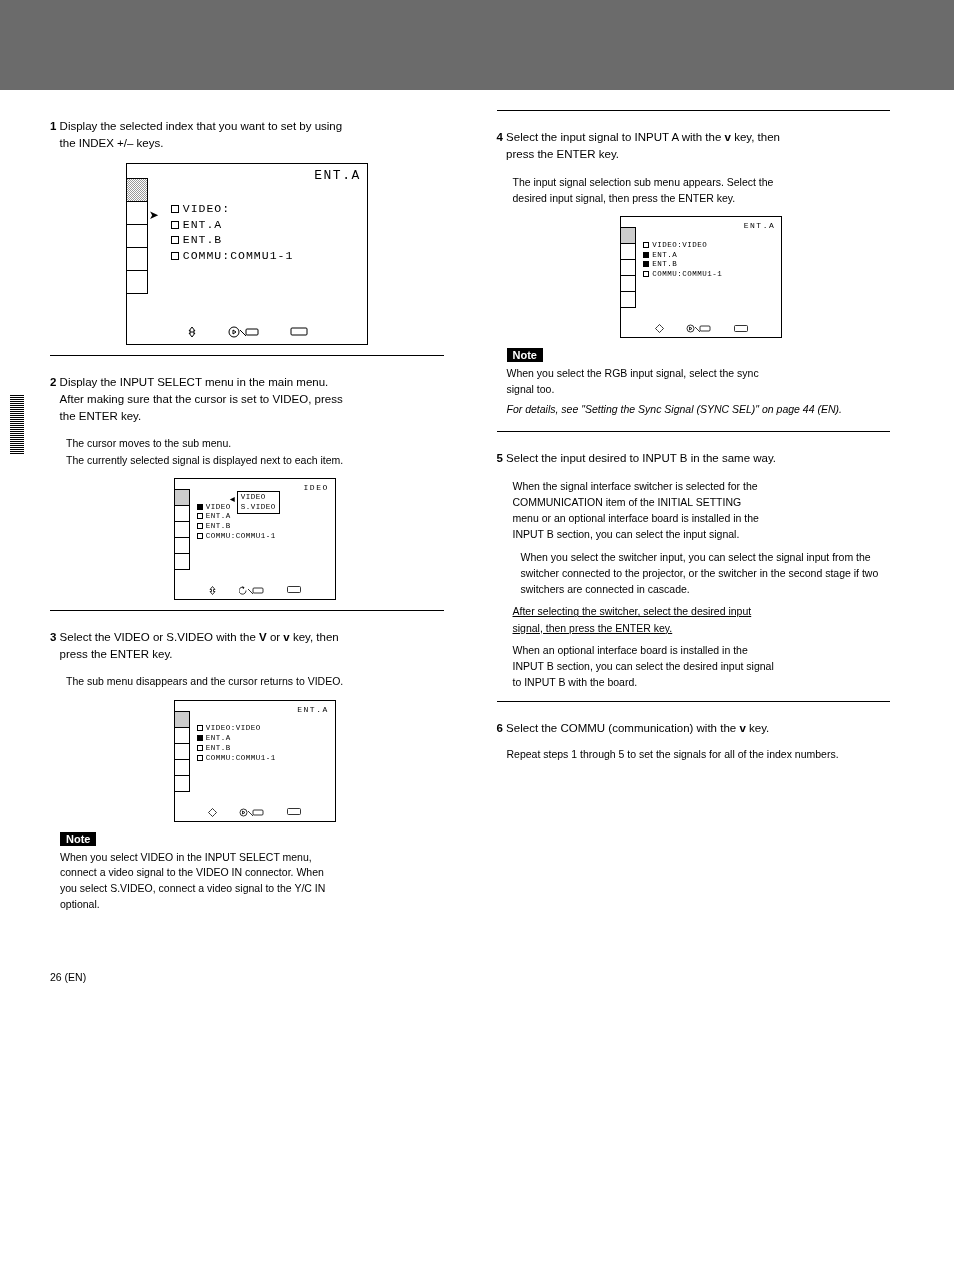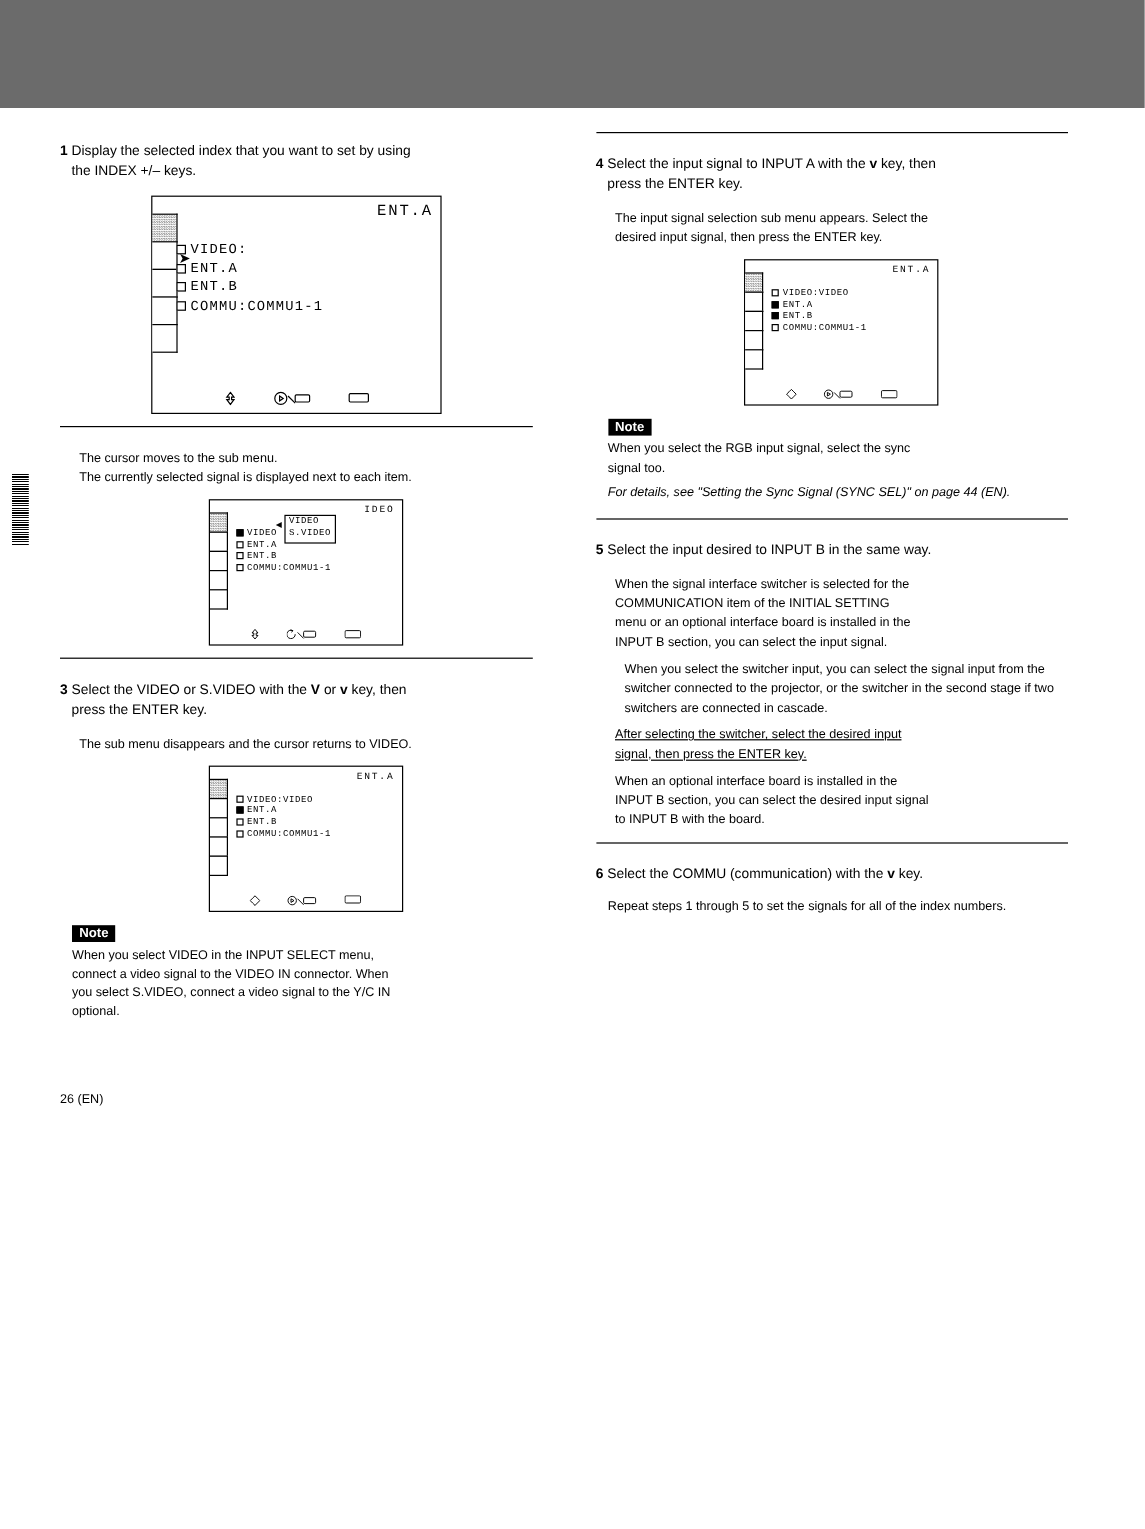--- a/index.html
+++ b/index.html
@@ -89,21 +89,21 @@
   .screen-sm .tab { width: 14px; height: 15px; }
   .tab.shaded {
     background: repeating-conic-gradient(#999 0% 25%, #fff 0% 50%) 50%/2px 2px;
   }
   .menu-lines {
     position: absolute;
     font-family: "Courier New", monospace;
     white-space: pre;
   }
   .screen-lg .menu-lines {
-    left: 20px;
+    left: 44px;
     top: 22px;
     font-size: 11.5px;
     line-height: 1.35;
     letter-spacing: 1px;
   }
   .screen-sm .menu-lines {
     left: 22px;
     top: 14px;
     font-size: 7.5px;
     line-height: 1.3;
@@ -234,20 +234,26 @@
             <rect x="18" y="3" width="12" height="6" rx="1" fill="none" stroke="#000" stroke-width="1"></rect>
           </svg>
         <svg class="icon-svg" width="18" height="10">
             <rect x="1" y="1" width="16" height="7" rx="1" fill="none" stroke="#000" stroke-width="1"></rect>
           </svg>
       </div>
     </div>
 
     <div class="underline"></div>
 
+    <div class="step-head">
+      <b>2</b>
+      <span>Display the INPUT SELECT menu in the main menu.</span><br>
+      &nbsp;&nbsp;&nbsp;<span>After making sure that the cursor is set to VIDEO, press</span><br>
+      &nbsp;&nbsp;&nbsp;<span>the ENTER key.</span>
+    </div>
     <div class="para" style="margin-left:16px;">
       <span>The cursor moves to the sub menu.</span><br>
       <span>The currently selected signal is displayed next to each item.</span>
     </div>
 
     <div class="indent-screen">
     <div class="screen-box screen-sm">
       <div class="corner-text">IDEO</div>
       <div class="side-tabs">
         <div class="tab shaded"></div>

